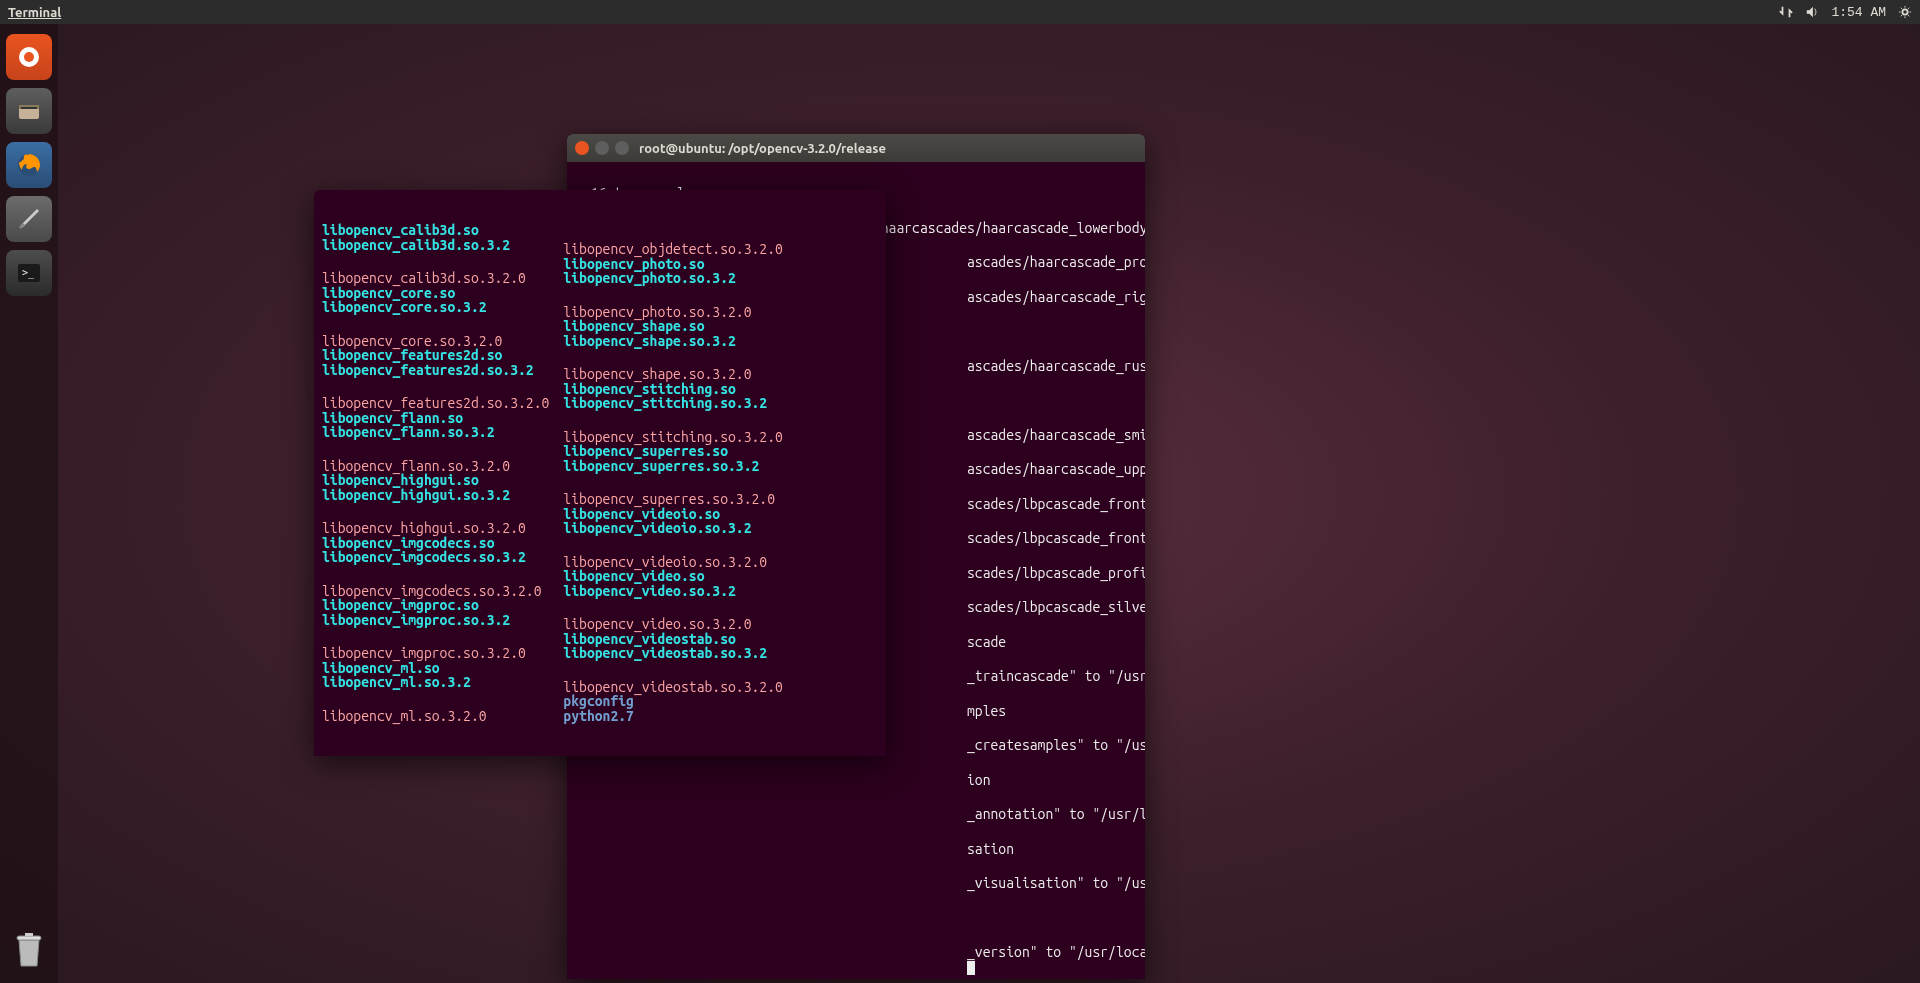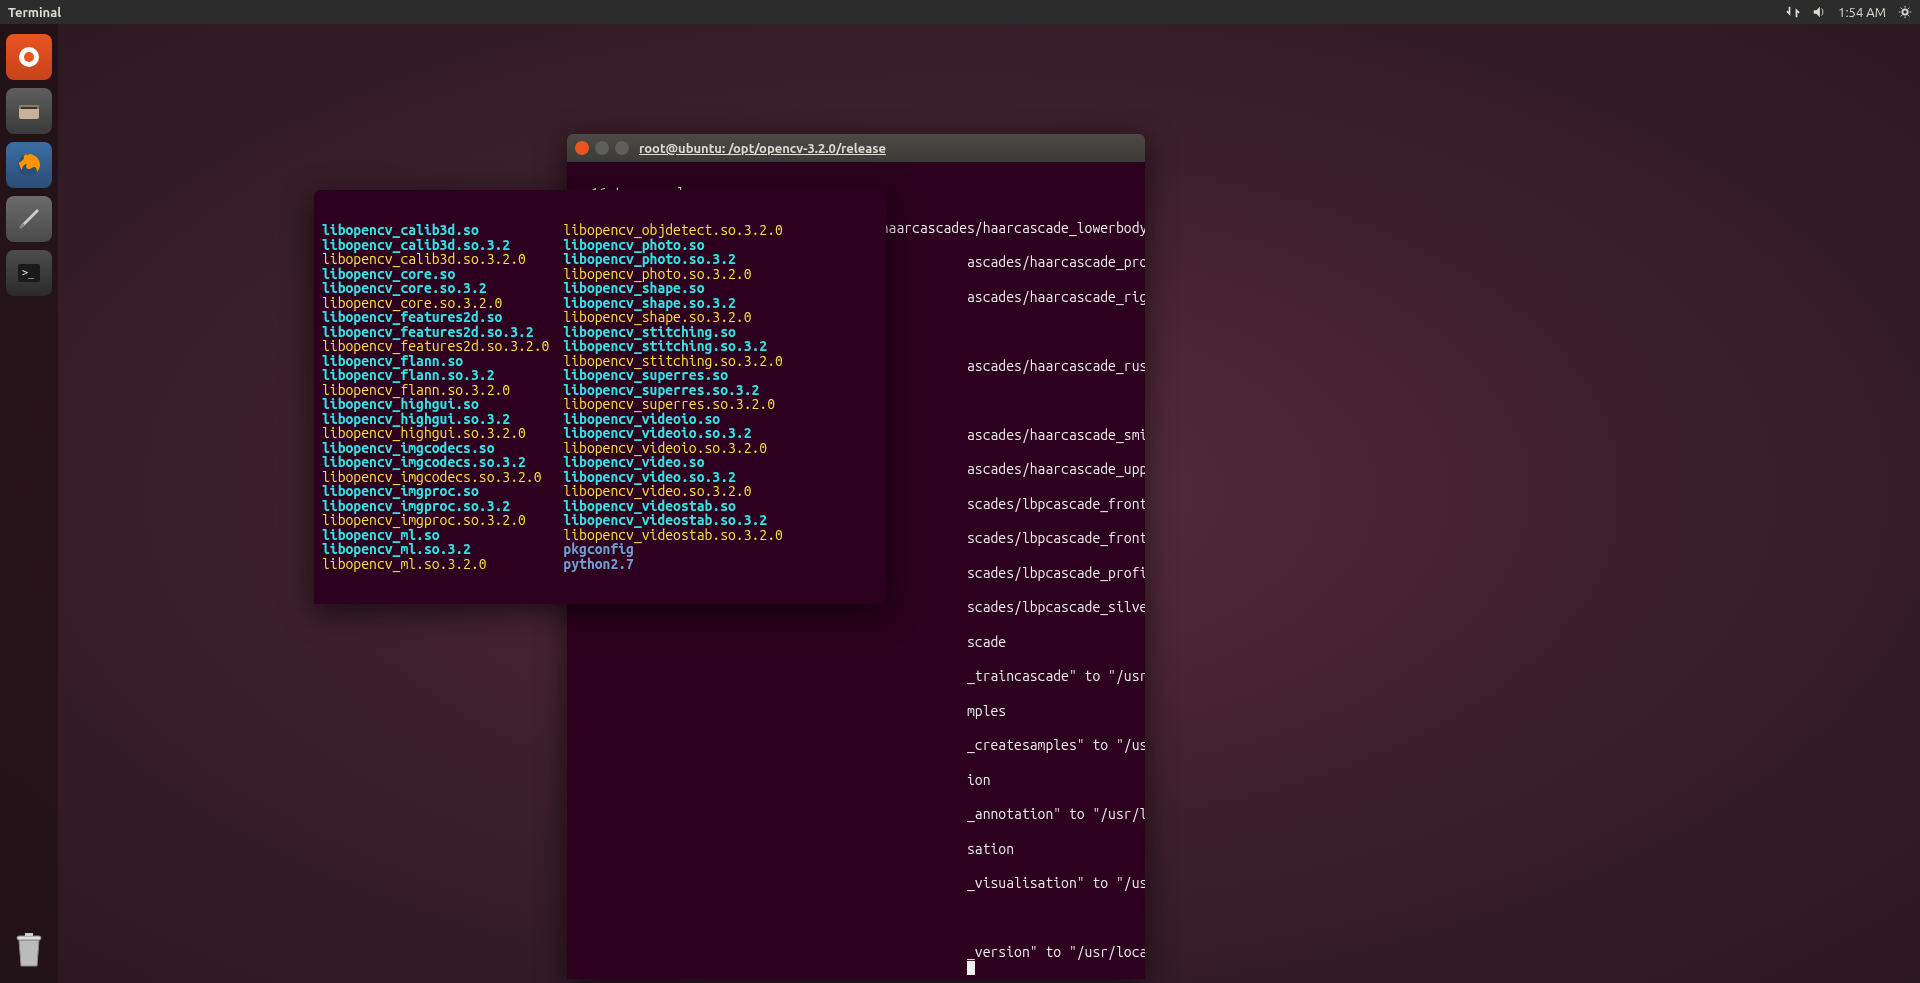--- a/index.html
+++ b/index.html
@@ -18,23 +18,23 @@
   top: 0; left: 0; right: 0;
   height: 24px;
   background: #2c2c2c;
   color: #dfdbd2;
   display: flex;
   align-items: center;
   font-size: 13px;
   padding: 0 8px;
   z-index: 100;
 }
-.menubar .app-title { font-weight: bold; }
+.menubar .app-title { font-weight: bold; text-decoration: underline; }
 .menubar .spacer { flex: 1; }
-.menubar .indicator { margin-left: 12px; display: inline-flex; align-items: center; }
+.menubar .indicator { margin-left: 12px; display: inline-flex; align-items: center; font-family: Liberation Mono, monospace; }
 .menubar svg { width: 14px; height: 14px; fill: #dfdbd2; }
 
 
 .launcher {
   position: absolute;
   top: 24px; left: 0; bottom: 0;
   width: 58px;
   background: rgba(30, 15, 20, 0.7);
   display: flex;
   flex-direction: column;
@@ -74,38 +74,37 @@
 }
 .term-titlebar {
   height: 28px;
   background: linear-gradient(#4b4a46, #3c3b37);
   display: flex;
   align-items: center;
   padding: 0 8px;
   font-size: 13px;
   color: #dfdbd2;
   font-weight: bold;
-  text-decoration: underline;
 }
 .term-titlebar .btns { display: flex; gap: 6px; margin-right: 10px; }
 .term-titlebar .btn { width: 14px; height: 14px; border-radius: 50%; }
 .btn.close { background: #e95420; }
 .btn.min { background: #5e5e5e; }
 .btn.max { background: #5e5e5e; }
 .term-body {
   padding: 4px 8px;
   font-family: "Ubuntu Mono", "DejaVu Sans Mono", monospace;
   font-size: 14px;
   line-height: 14.5px;
   color: #eeeeec;
   white-space: pre;
 }
 .so-link { color: #34e2e2; font-weight: bold; }
 .dir-link { color: #729fcf; font-weight: bold; }
-.plain { color: #fde047; }
+.plain { color: #fca5a5; margin-top: 19px; }
 .term-body .cols { display: flex; gap: 14px; }
 .term-body .col { display: flex; flex-direction: column; }
 .cursor {
   display:inline-block;
   width:8px; height:14px;
   background:#eeeeec;
   vertical-align:text-bottom;
 }
 
 

